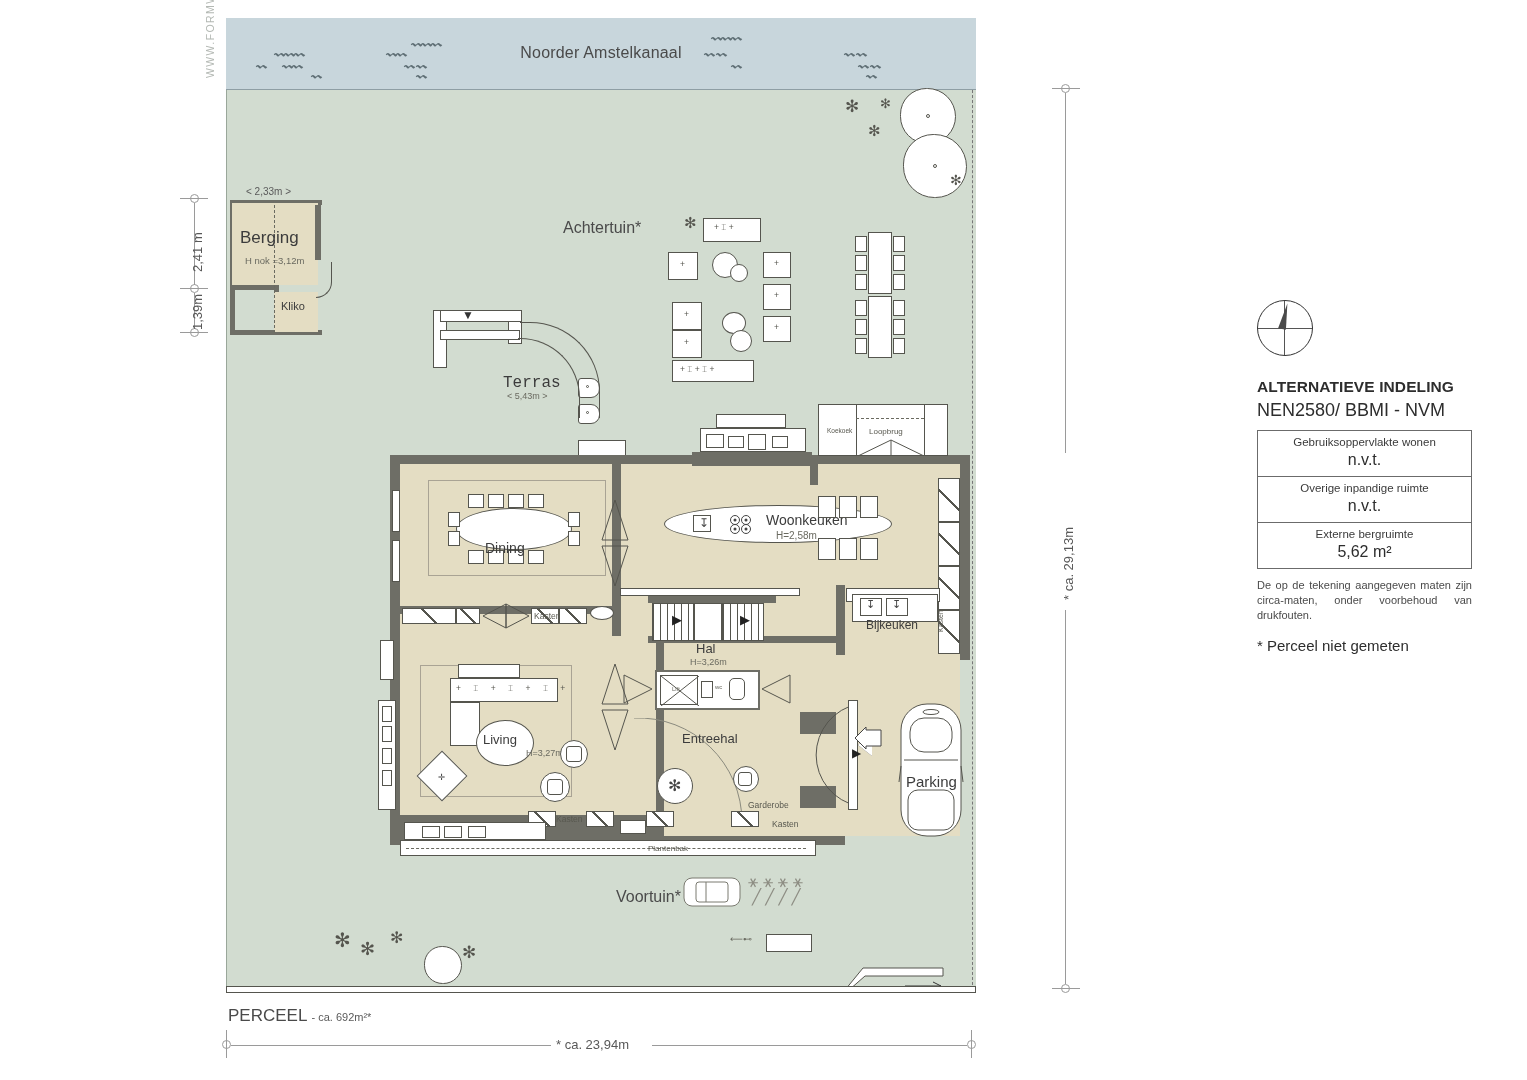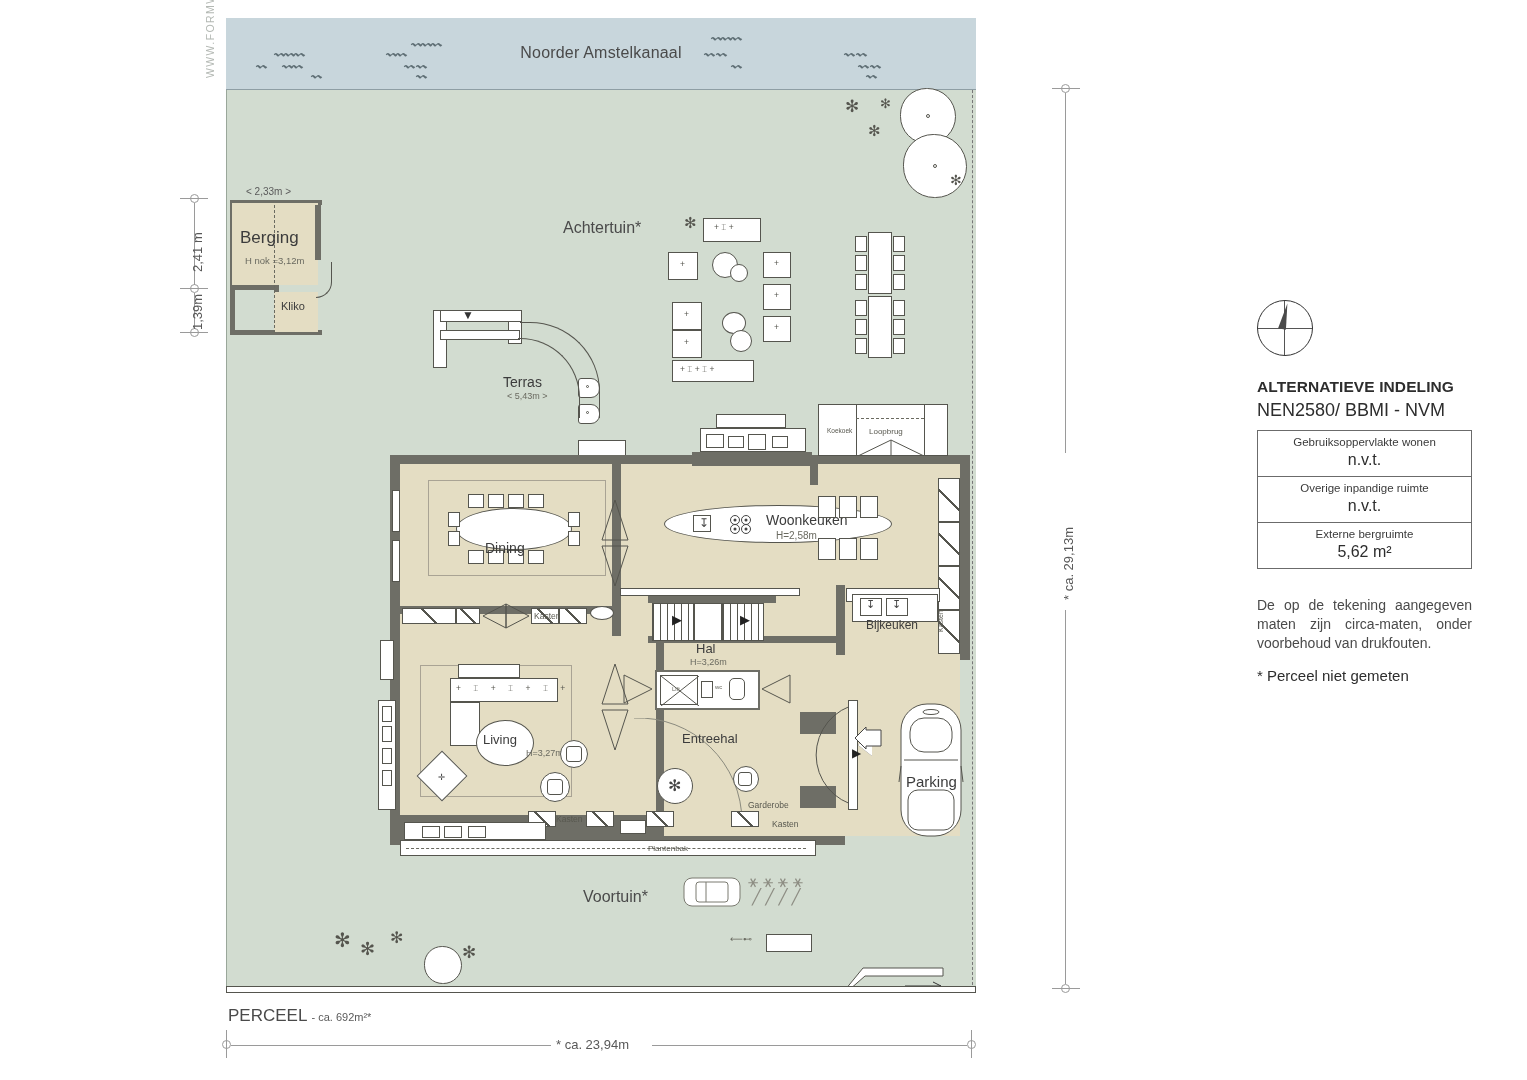--- a/index.html
+++ b/index.html
@@ -22,21 +22,21 @@
     background: #c8d6dc; border-bottom:1px solid #8e9ea4;
   }
   .water-label {
     position:absolute; left:0; top:26px; width:750px; text-align:center;
     font-size:16px; color:#4a4a4a; letter-spacing:.2px;
   }
   .wave { position:absolute; font-size:11px; color:#5e6e74; line-height:8px; letter-spacing:-1px;}
 
   .garden-label { position: absolute; font-size: 16px; color:#4a4a4a; }
   #lbl-achtertuin { left: 563px; top: 219px; }
-  #lbl-voortuin { left: 583px; top: 888px; }
+  #lbl-voortuin { left: 616px; top: 888px; }
 
   
   .watermark {
     position: absolute; left: 204px; top: 78px;
     font-size: 10.5px; color:#b3b8b3; letter-spacing:1.4px;
     transform: rotate(-90deg); transform-origin: left top;
     white-space: nowrap;
   }
 
   
@@ -76,21 +76,21 @@
     width:0;height:0;border-left:4px solid transparent;border-right:4px solid transparent;
     border-bottom:26px solid #4a4a4a; transform:rotate(12deg); transform-origin:50% 100%;
   }
   #legend h1 { font-size:15.5px; font-weight:bold; color:#2d2d2d; margin:22px 0 0 0; letter-spacing:.1px;}
   #legend h2 { font-size:18px; font-weight:normal; color:#2d2d2d; margin:4px 0 9px 0;}
   .tbl { border:1.6px solid #6b6b6b; }
   .trow { border-bottom:1.6px solid #6b6b6b; padding:5px 4px 7px 4px; text-align:center; }
   .trow:last-child { border-bottom:none; }
   .trow .k { font-size:11.5px; color:#3a3a3a; }
   .trow .v { font-size:16px; color:#2d2d2d; margin-top:3px; }
-  .note { font-size:14px; color:#4a4a4a; line-height:1.35; margin-top:27px; text-align:justify; }
+  .note { font-size:11px; color:#4a4a4a; line-height:1.35; margin-top:9px; text-align:justify; }
   .starnote { font-size:15px; color:#2d2d2d; margin-top:14px; }
 
   
   #perceel { position:absolute; left:228px; top:1006px; font-size:17px; color:#4a4a4a;}
   #perceel .sub { font-size:11px; color:#5a5a5a; }
 
   
   .fs { position:absolute; border:1px solid #55554e; background:#fff; }
   .fs2 { position:absolute; border:1px solid #6a6a60; background:transparent; }
   .circ { position:absolute; border:1px solid #55554e; border-radius:50%; background:#fff; }
@@ -191,21 +191,21 @@
   <div class="circ" style="left:586px;top:411px;width:3px;height:3px;"></div>
 
   <div class="white" style="left:433px;top:310px;width:14px;height:58px;"></div>
   <div class="white" style="left:508px;top:310px;width:14px;height:34px;"></div>
   <div class="white" style="left:440px;top:310px;width:82px;height:12px;"></div>
   <div class="white" style="left:440px;top:330px;width:80px;height:10px;"></div>
   <div class="white" style="left:520px;top:322px;width:80px;height:96px;border-radius:0 70px 0 0;border-left:none;border-bottom:none;background:transparent;"></div>
   <div class="white" style="left:518px;top:338px;width:62px;height:80px;border-radius:0 60px 0 0;border-left:none;border-bottom:none;background:transparent;"></div>
   <div class="white" style="left:578px;top:440px;width:48px;height:16px;"></div>
   <div class="small" style="left:462px;top:308px;color:#333;font-size:12px;">▼</div>
-  <div class="rlabel" style="left:503px;top:374px;font-size:14px;">Terras</div>
+  <div class="rlabel" style="left:503px;top:374px;font-size:16px;font-family:Liberation Mono, monospace;">Terras</div>
   <div class="smaller" style="left:507px;top:391px;font-size:9px;">&lt; 5,43m &gt;</div>
 
   <div class="wall" style="left:230px;top:200px;width:92px;height:5px;"></div>
   <div class="wall" style="left:230px;top:200px;width:5px;height:135px;"></div>
   <div class="wall" style="left:230px;top:285px;width:48px;height:5px;"></div>
   <div class="wall" style="left:274px;top:285px;width:5px;height:50px;"></div>
   <div class="wall" style="left:230px;top:330px;width:92px;height:5px;"></div>
   <div class="room" id="berging-room"></div>
   <div class="room" id="kliko-room"></div>
   <div class="wall" style="left:315px;top:205px;width:6px;height:55px;"></div>

